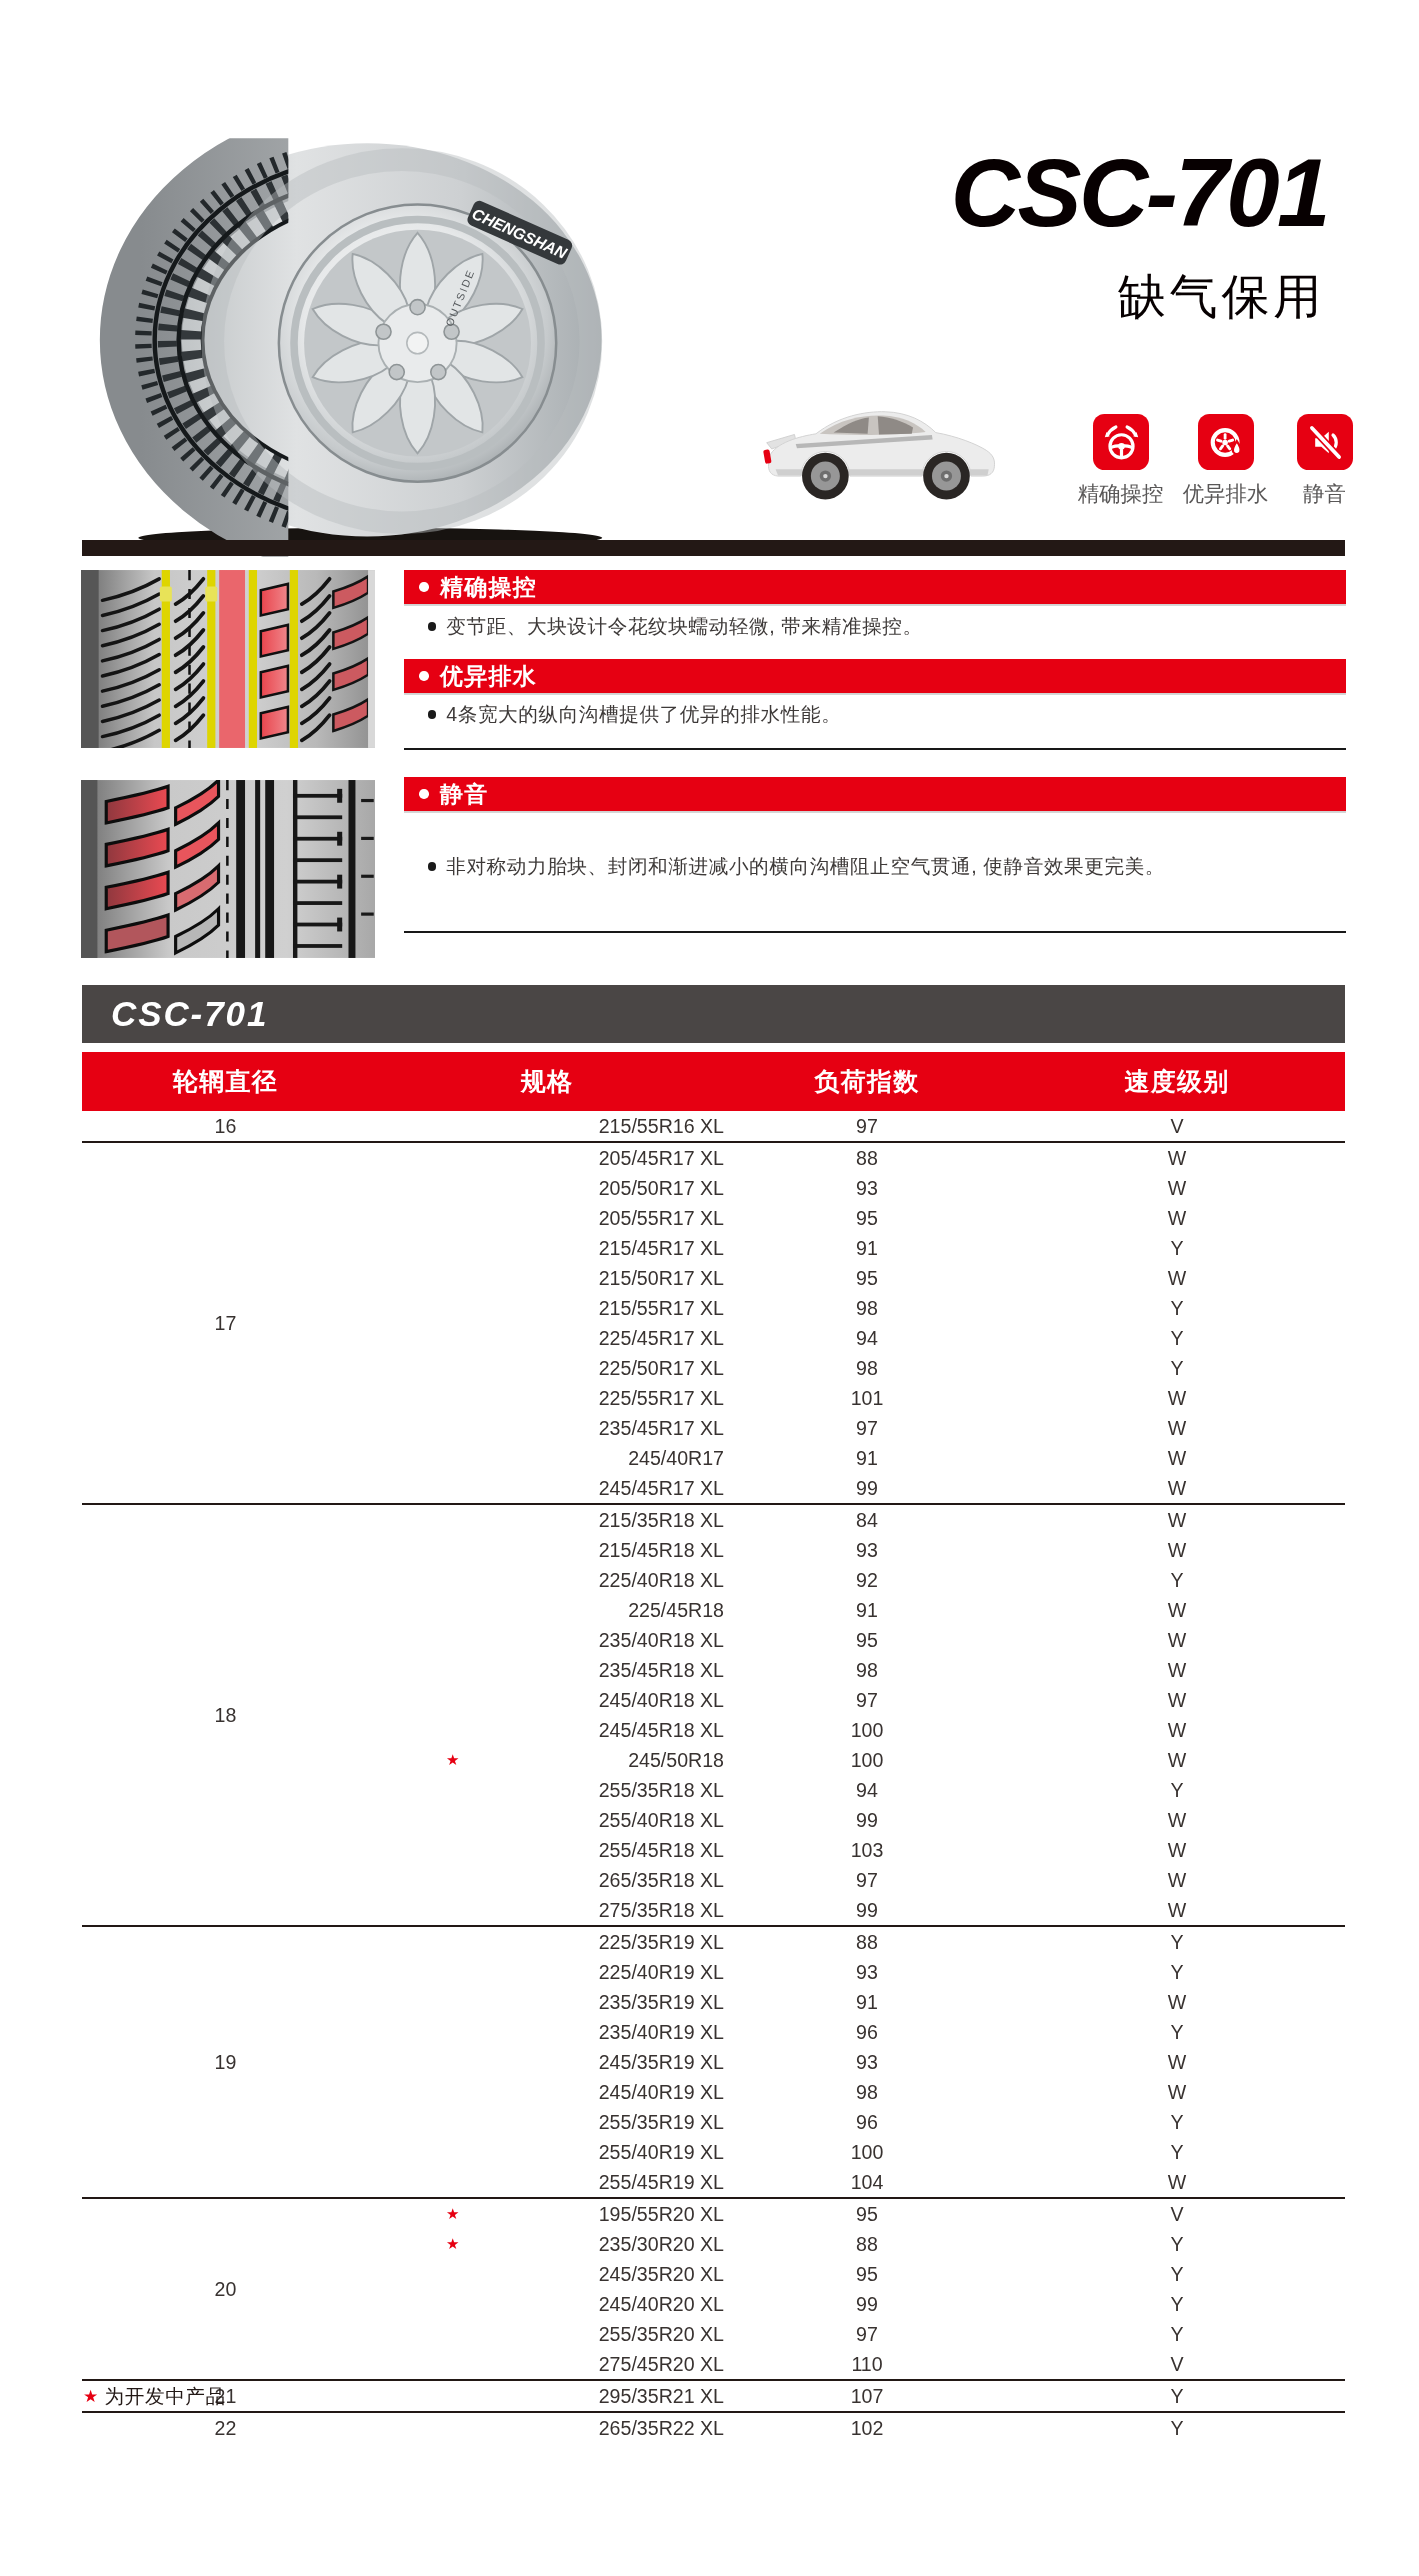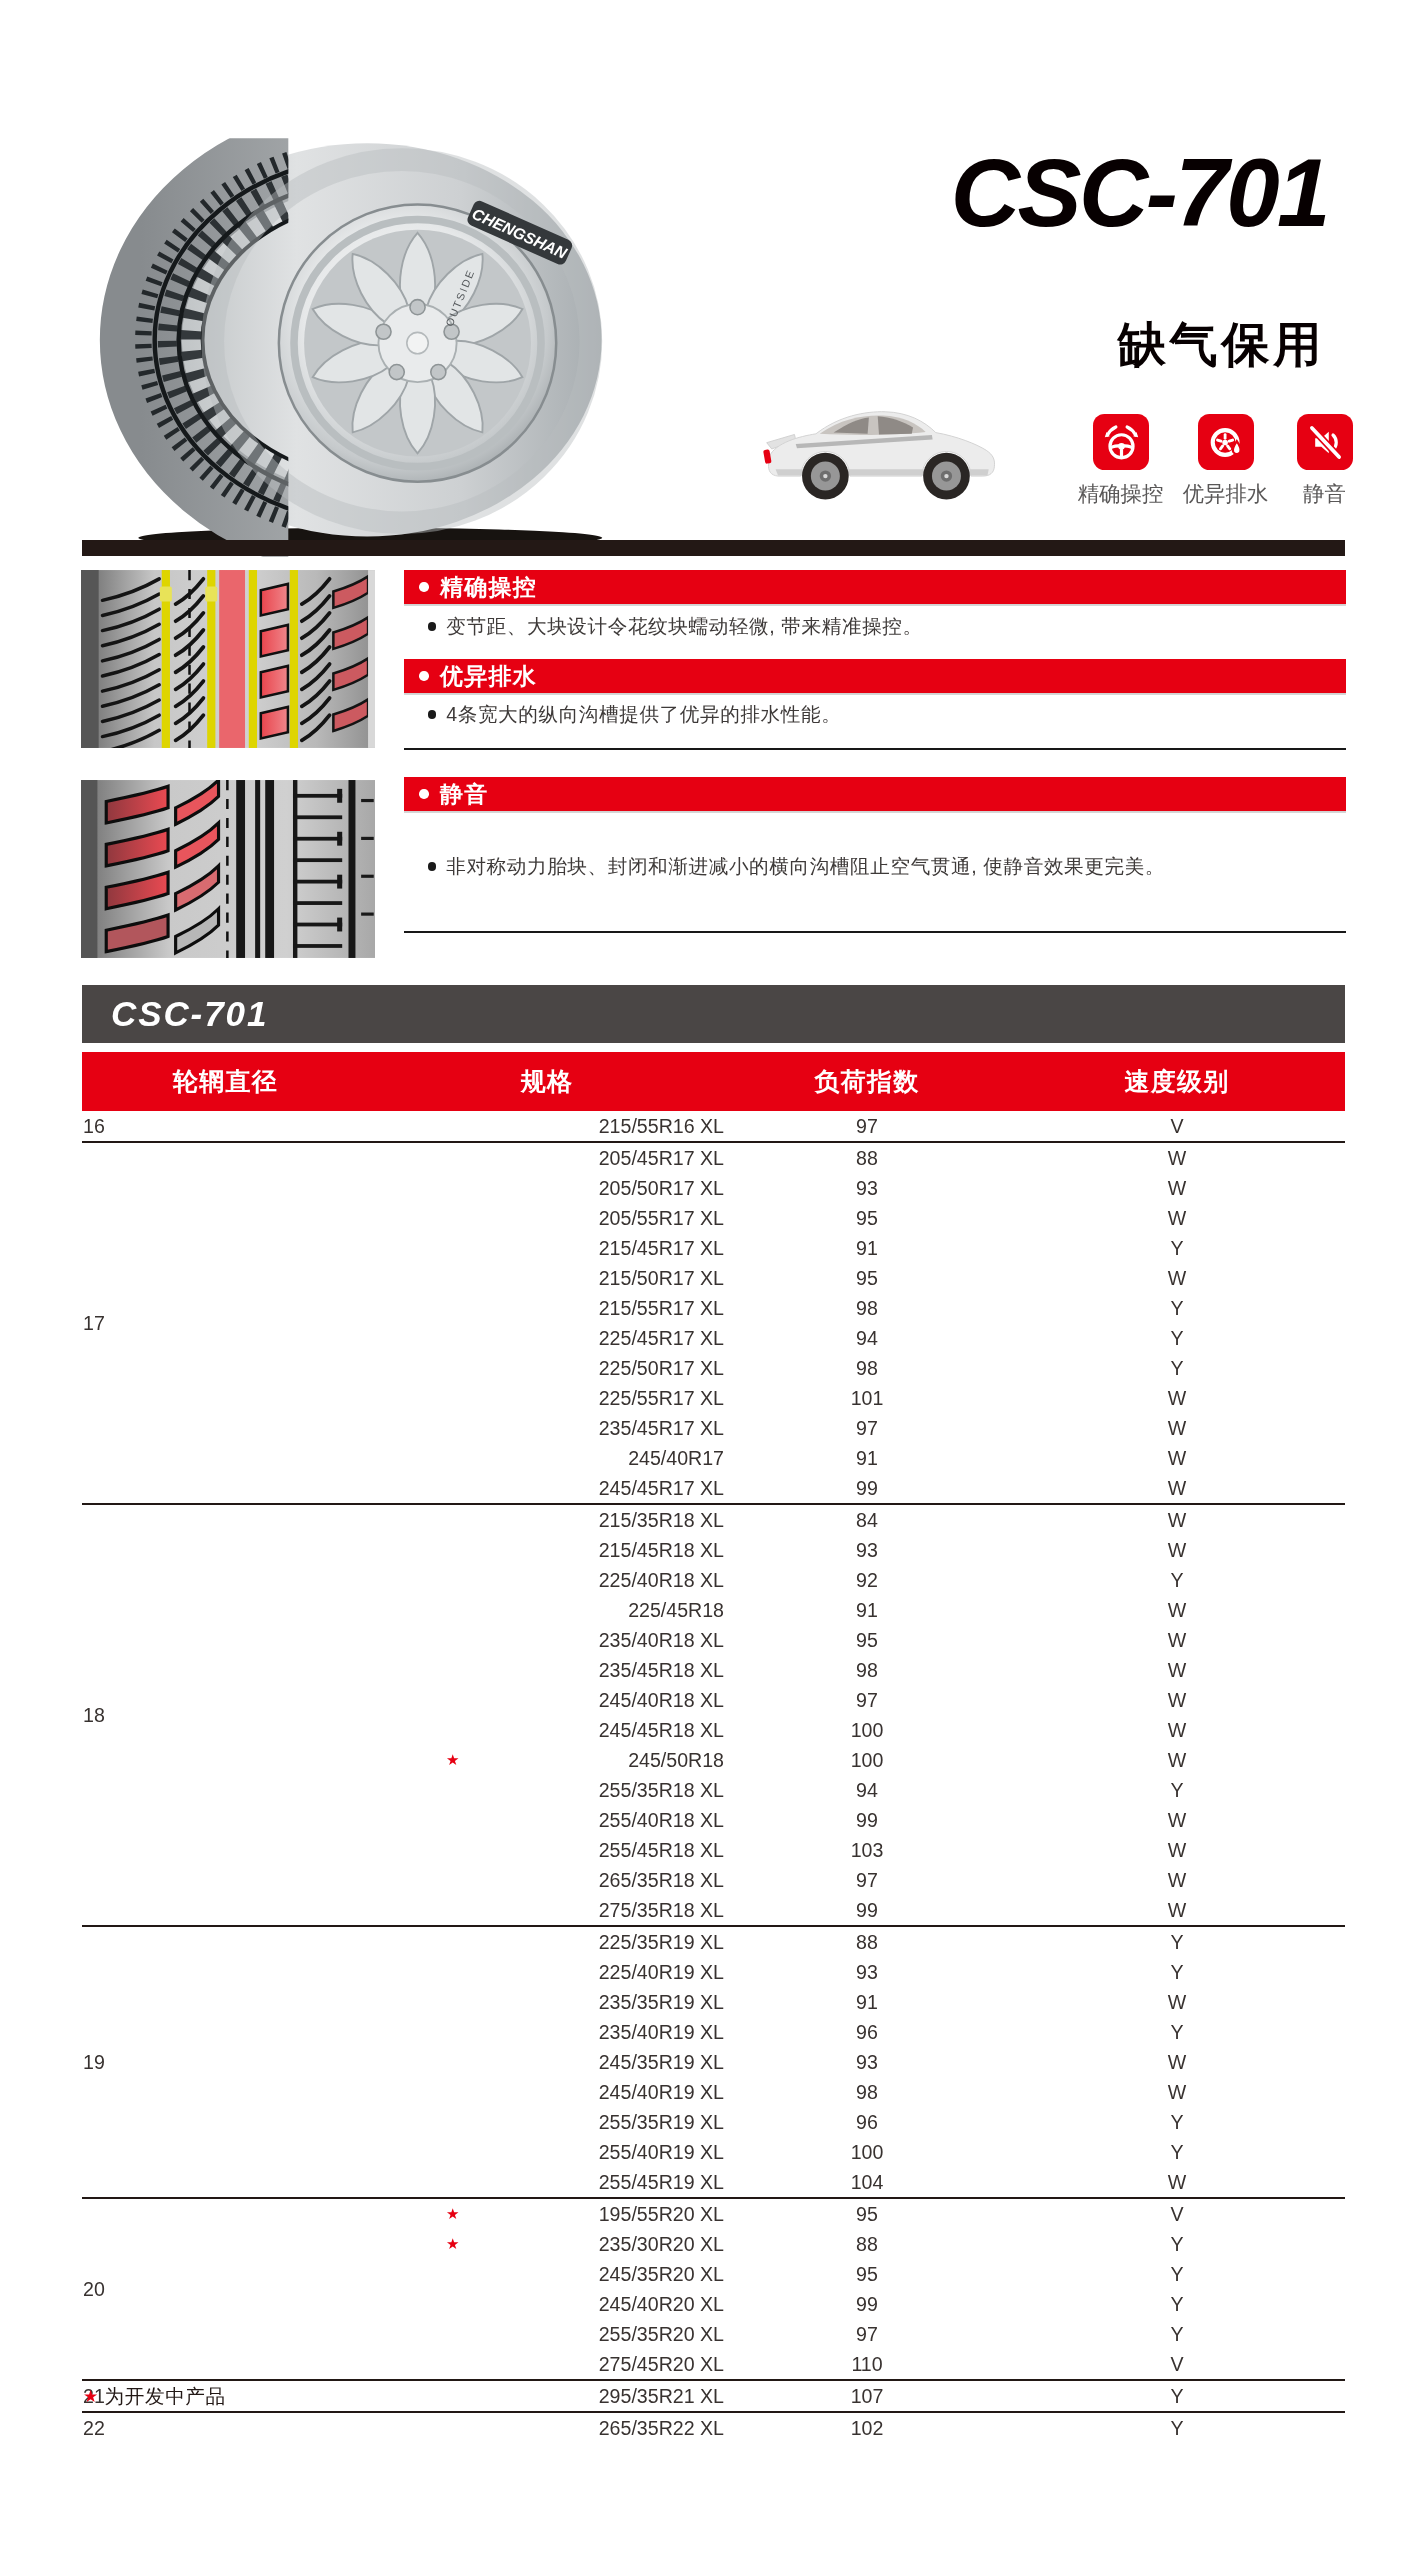--- a/index.html
+++ b/index.html
@@ -3,42 +3,42 @@
 <meta charset="utf-8">
 <style>
   html,body{margin:0;padding:0;background:#fff;}
   body{font-family:"Liberation Sans",sans-serif;color:#221815;}
   .page{position:relative;width:1420px;height:2576px;background:#ffffff;overflow:hidden;}
   .abs{position:absolute;}
 
   
   .hero-title{right:92px;top:143px;font-size:96px;line-height:1.05;font-weight:900;font-style:italic;
               letter-spacing:-2.5px;color:#070001;}
-  .hero-sub{right:95px;top:265px;font-size:48px;font-weight:700;color:#070001;letter-spacing:3.8px;margin-top:48px;}
+  .hero-sub{right:95px;top:265px;font-size:48px;font-weight:400;color:#070001;letter-spacing:3.8px;}
   .feat-box{width:56px;height:56px;background:#e60012;border-radius:11.4px;display:flex;align-items:center;justify-content:center;}
   .feat-label{width:151px;text-align:center;font-size:21.4px;color:#595757;top:479px;}
   .black-band{left:82px;top:540px;width:1263px;height:16.4px;background:#231815;}
 
   
   .banner{left:404px;width:942px;height:34px;background:#e60012;display:flex;align-items:center;
           box-shadow:0 1.9px 0 rgba(0,0,0,.18);}
   .banner .dot{width:9.5px;height:9.5px;border-radius:50%;background:#fff;margin:0 11.4px 0 15px;flex:0 0 auto;}
   .banner .txt{color:#fff;font-size:23px;font-weight:700;letter-spacing:1.3px;}
   .bullet{left:428px;display:flex;align-items:center;}
   .bullet .bdot{width:8.2px;height:8.2px;border-radius:50%;background:#1a1a1a;margin-right:10px;flex:0 0 auto;}
   .bullet .btxt{font-size:19.6px;color:#3e3a39;letter-spacing:0.6px;}
   .divider{left:404px;width:942px;height:1.9px;background:#181818;}
 
   
   .tbl-titlebar{left:82px;top:985px;width:1263px;height:58px;background:#4a4645;display:flex;align-items:center;}
   .tbl-titlebar span{color:#fff;font-size:35px;font-weight:900;font-style:italic;letter-spacing:1.9px;padding-left:29px;}
   table.spec{border-collapse:collapse;table-layout:fixed;width:1263px;}
   table.spec th{background:#e60012;color:#fff;font-size:25px;font-weight:700;height:57px;letter-spacing:1.3px;margin-left:22px;}
   table.spec td{height:28px;font-size:19.6px;color:#383230;vertical-align:middle;background:#fff;}
-  td.rim-cell{background:#dedede;text-align:left;margin-top:28px;}
+  td.rim-cell{background:#dedede;text-align:center;margin-top:28px;}
   td.spec-cell{text-align:right;padding-left:107px;position:relative;}
   td.load-cell,td.speed-cell{text-align:center;}
   td.stripe{background:#ededed;}
   .dev-star{position:absolute;left:77px;top:50%;transform:translateY(-50%);color:#e60012;font-size:15px;}
   tr.group-start td{border-top:2.5px solid #221815;}
   .footnote{left:83px;top:2383px;display:flex;align-items:center;}
   .footnote .fstar{color:#e60012;font-size:17px;margin-right:6.3px;}
   .footnote .ftxt{font-size:19.6px;color:#221815;letter-spacing:0.6px;font-family:Liberation Mono, monospace;}
 </style>
 </head>

